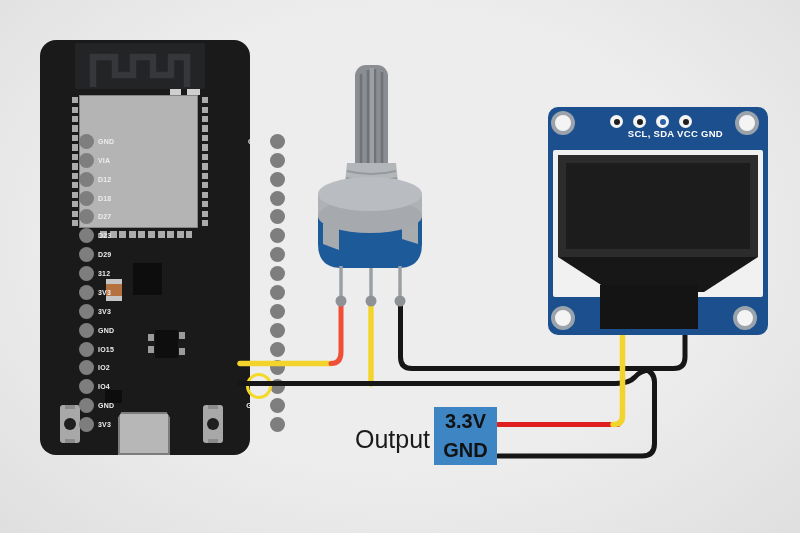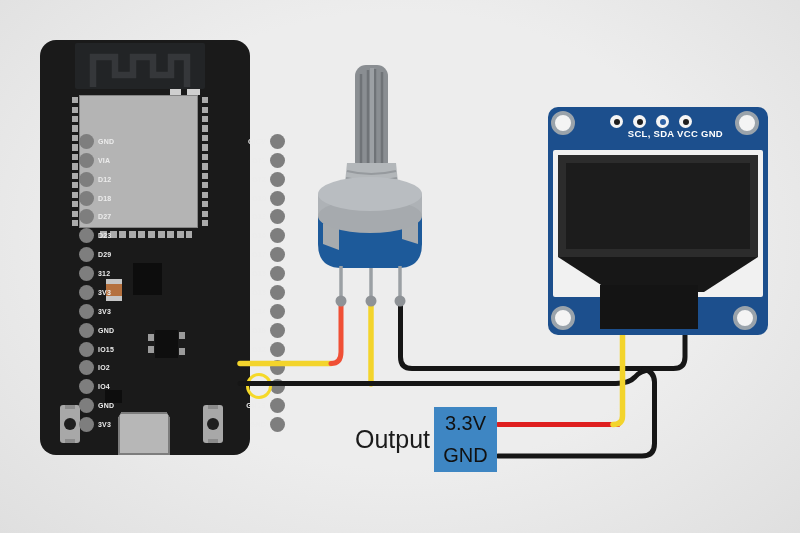--- a/index.html
+++ b/index.html
@@ -48,21 +48,21 @@
   .oled-pinhole.blue i{background:#2f62a5;}
   #oled-pin-label{left:35px;top:21px;width:140px;text-align:right;font-size:9.5px;font-weight:bold;color:#ffffff;letter-spacing:.3px;}
   #oled-bezel{left:5px;top:43px;width:210px;height:147px;background:#f1f1f1;border-radius:2px;}
   #oled-display{left:5px;top:5px;width:200px;height:102px;background:#2c2c2c;}
   #oled-display-inner{left:8px;top:8px;width:184px;height:86px;background:#1c1c1c;}
   #oled-trapezoid{left:5px;top:107px;width:200px;height:35px;background:#171717;
                   clip-path:polygon(0 0,100% 0,73% 100%,27% 100%);}
   #oled-tab{left:52px;top:178px;width:98px;height:44px;background:#141414;}
 
   
-  #output-box{left:434px;top:407px;width:63px;height:65px;background:#3e86c3;display:flex;flex-direction:column;}
+  #output-box{left:434px;top:407px;width:63px;height:58px;background:#3e86c3;display:flex;flex-direction:column;font-weight:bold;}
   #output-box .row{flex:1;display:flex;align-items:center;justify-content:center;font-size:20px;color:#111;}
   #output-label{left:320px;top:425px;width:110px;text-align:right;font-size:25px;font-weight:500;color:#1b1b1b;}
 
   svg{display:block;}
 </style>
 </head>
 <body>
 
 <div id="stage">
 

